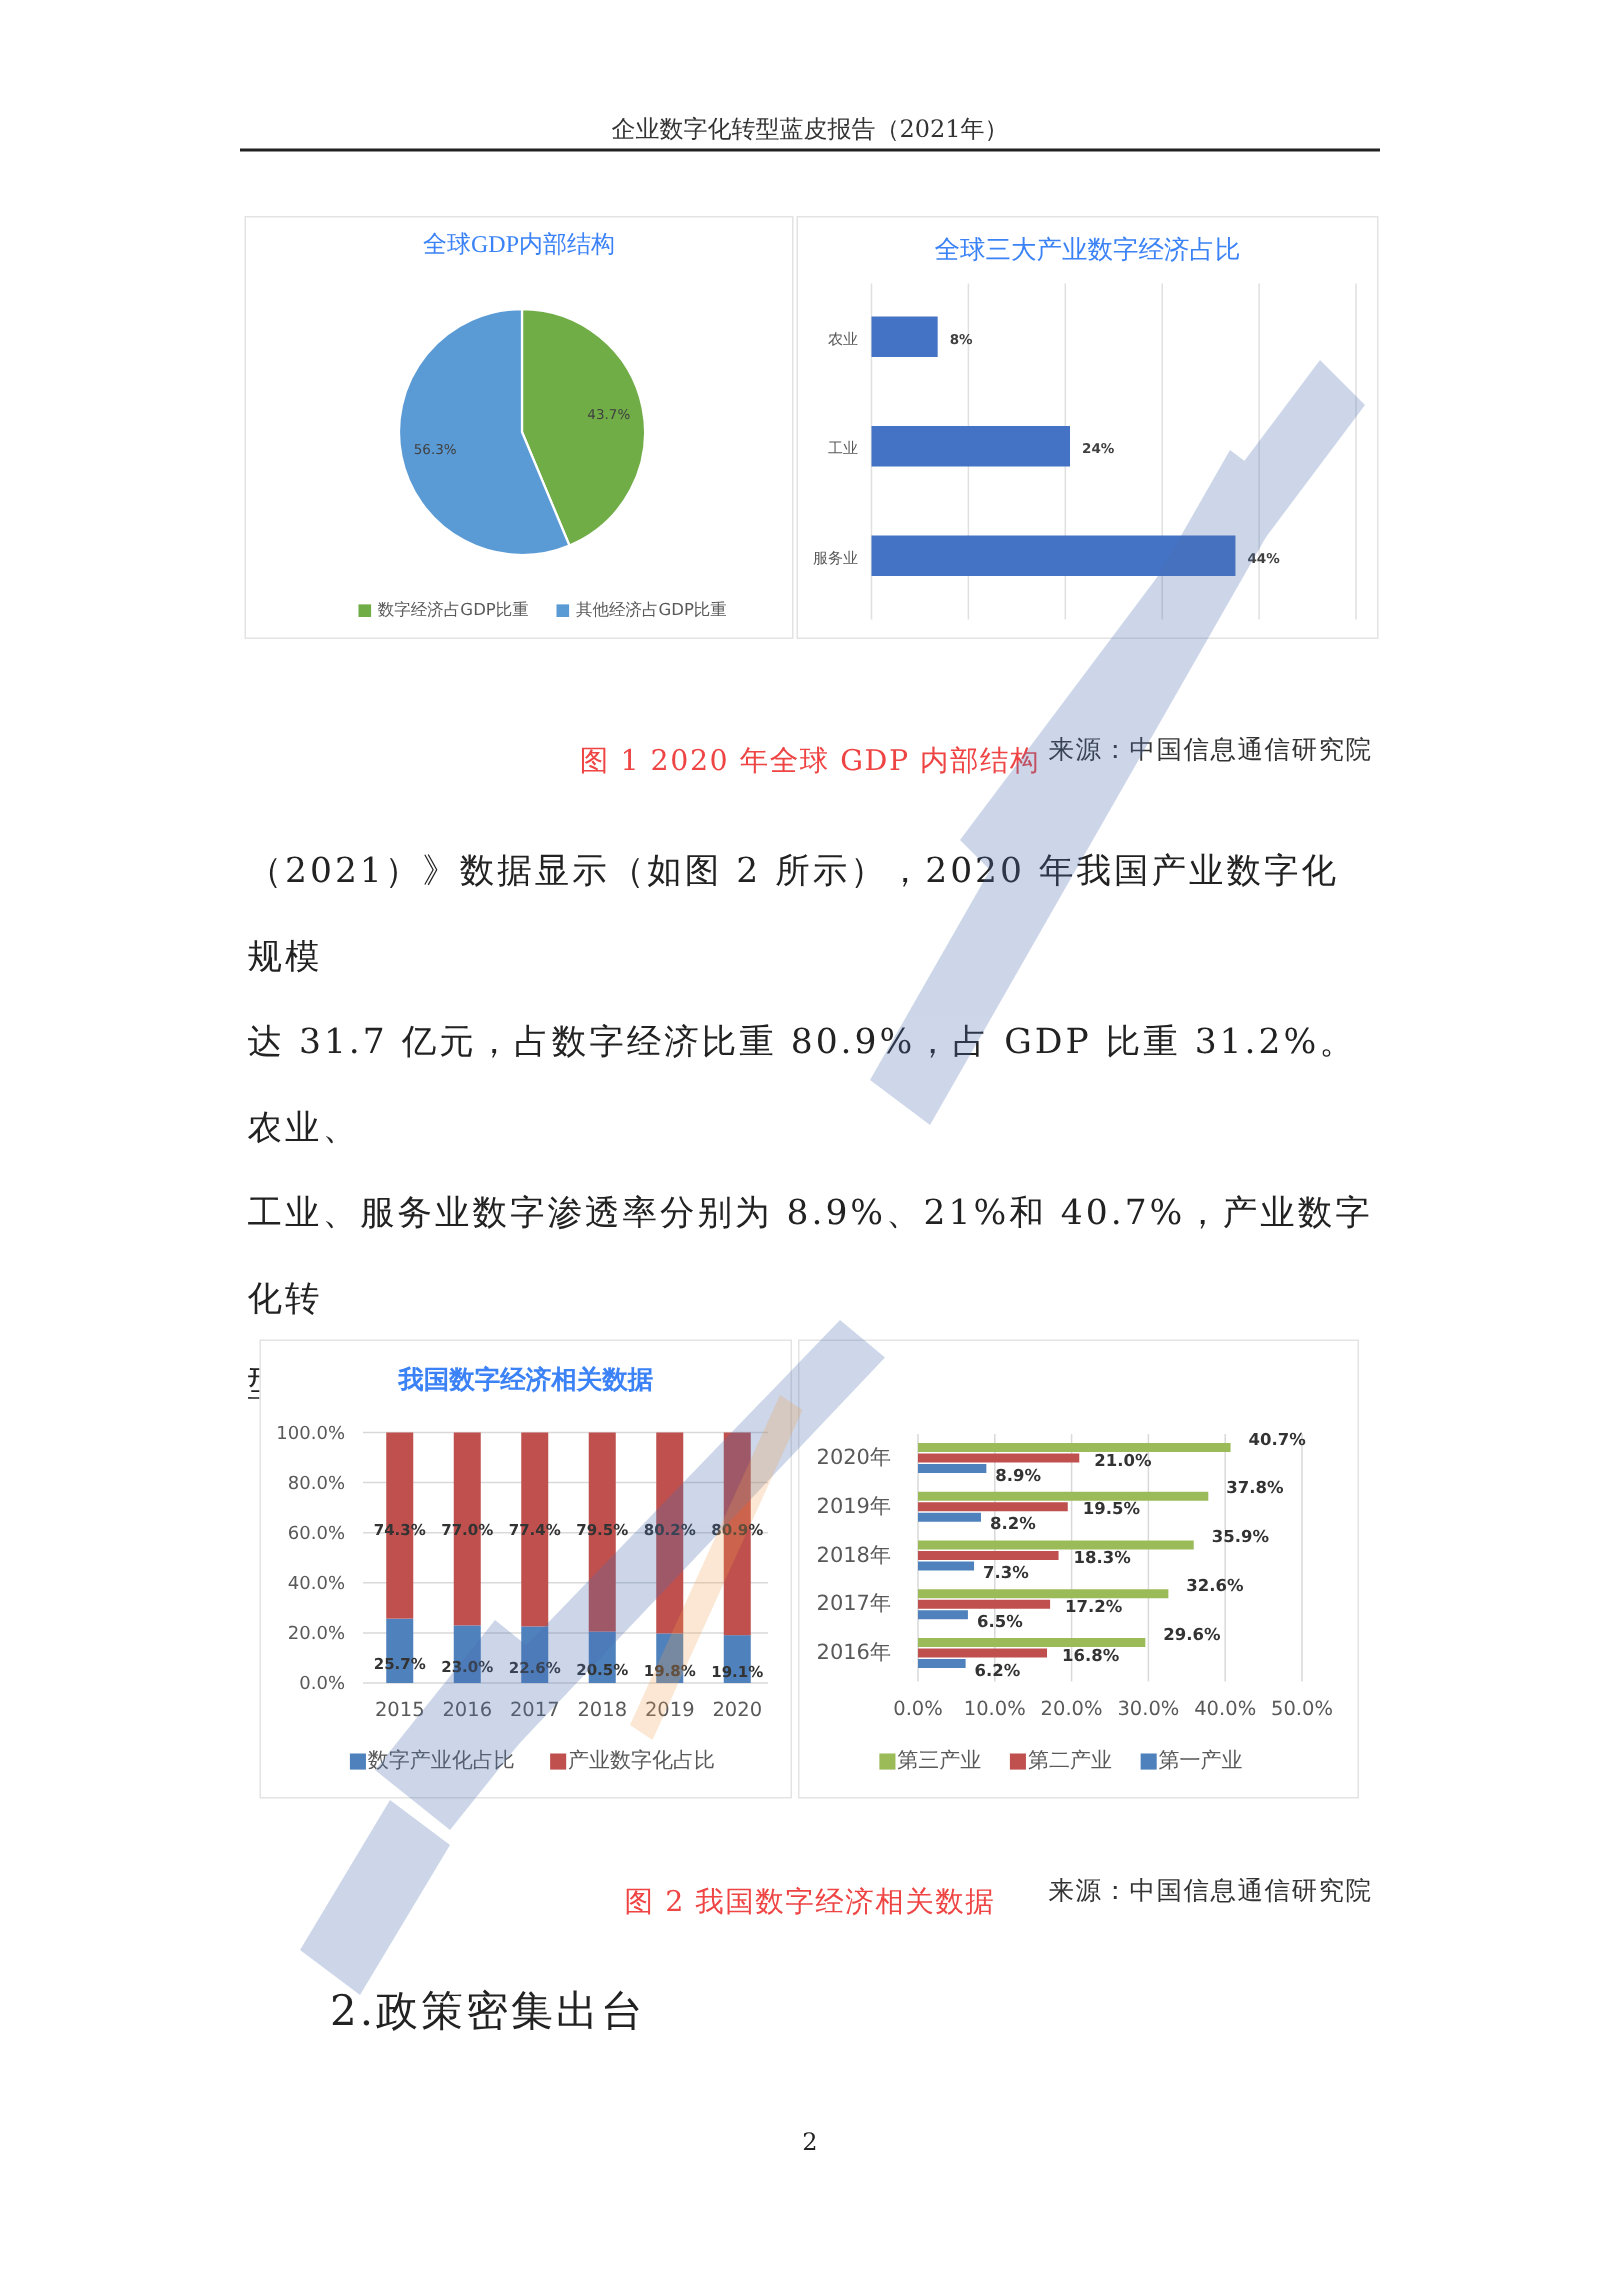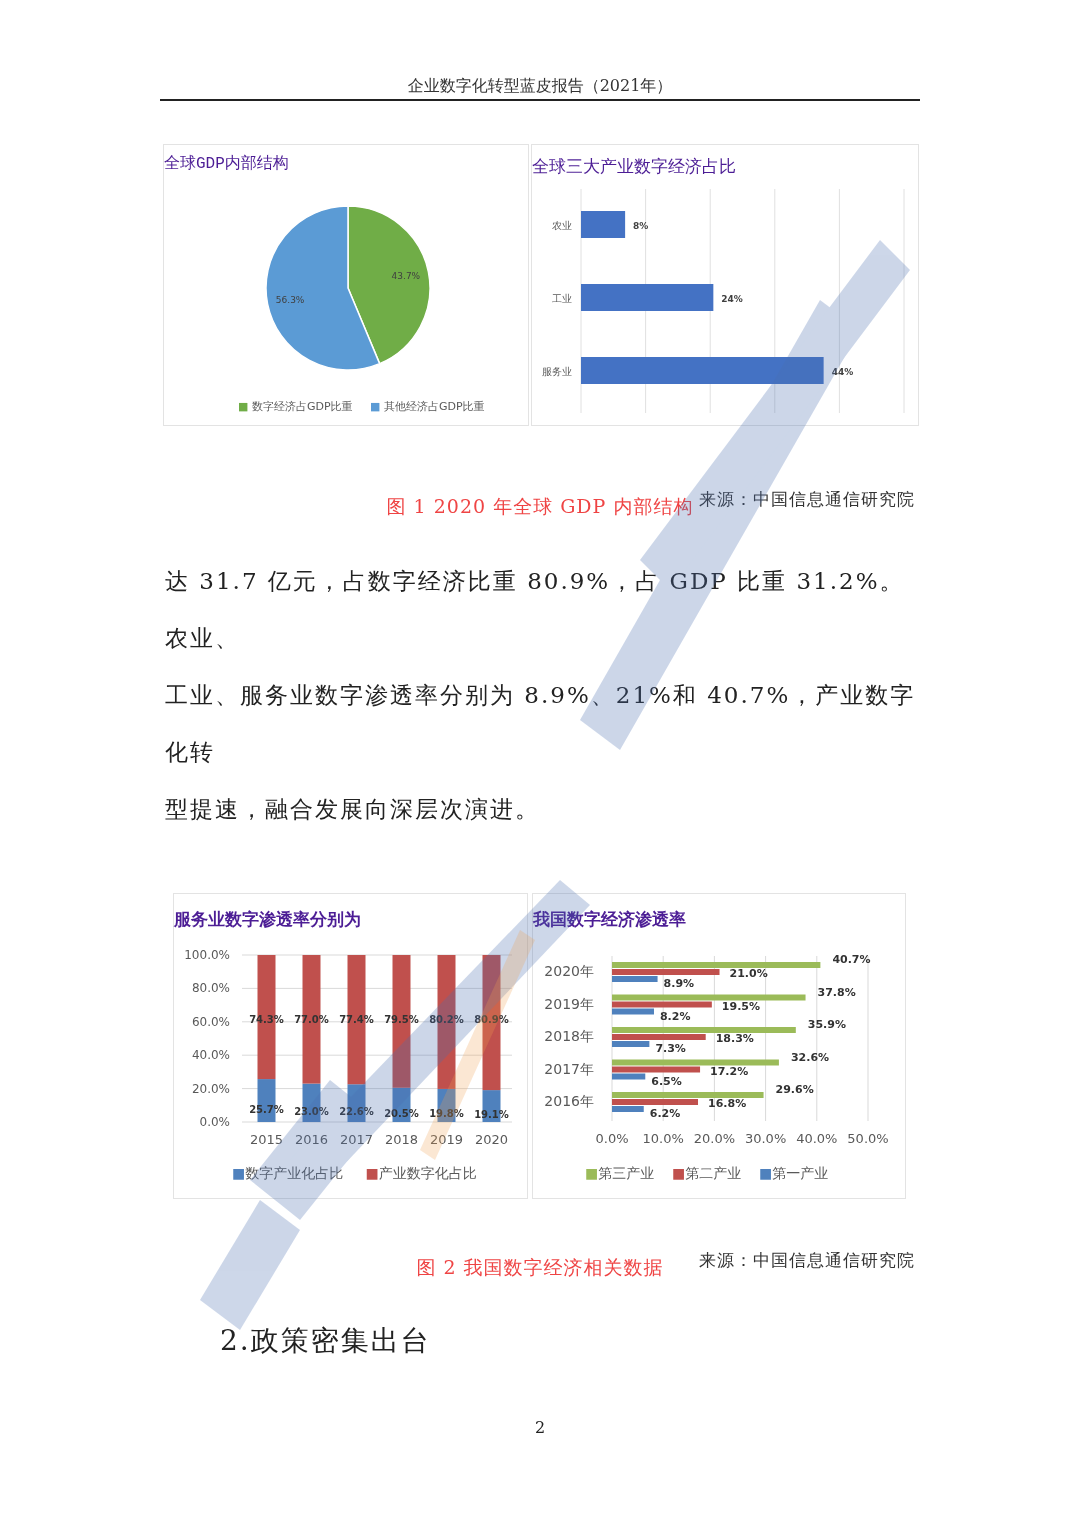--- a/index.html
+++ b/index.html
@@ -1,21 +1,21 @@
 <!DOCTYPE html>
 <html><head>
 <meta charset="utf-8">
 <style>
   html,body{margin:0;padding:0;background:#fff;}
   body{width:1080px;height:1527px;position:relative;overflow:hidden;font-family:"DejaVu Serif","Liberation Serif",serif;color:#222;}
   .abs{position:absolute;}
   .header-text{left:160px;top:76px;width:760px;text-align:center;font-size:16px;color:#333;}
   .header-rule{left:160px;top:99px;width:760px;height:2px;background:#222;}
   .chart-box{position:absolute;background:#fff;border:1px solid #e3e3e3;box-sizing:border-box;}
-  .chart-title{position:absolute;left:0;width:100%;font-family:Liberation Mono, monospace;color:#4c1d95;}
+  .chart-title{position:absolute;left:0;width:100%;text-align:center;font-family:Liberation Serif, serif;color:#3b82f6;}
   .sans{font-family:"DejaVu Sans","Liberation Sans",sans-serif;}
   .source{right:165px;font-size:17px;color:#333;letter-spacing:1px;margin-top:36px;}
   .caption{left:160px;width:760px;text-align:center;font-size:19px;color:#ef4444;letter-spacing:1px;}
   .para{left:165px;width:752px;font-size:23px;line-height:57px;color:#222;letter-spacing:2px;}
   .para b{font-family:"DejaVu Sans","Liberation Sans",sans-serif;font-weight:bold;}
   .section{left:220px;top:1322px;font-size:28px;color:#222;letter-spacing:2px;}
   .pagenum{left:160px;width:760px;top:1418px;text-align:center;font-size:16px;}
   .watermark{left:0;top:0;width:1080px;height:1527px;pointer-events:none;}
   .legend{font-size:11px;color:#595959;}
 </style>
@@ -64,27 +64,28 @@
         <text x="40" y="230" font-size="10" text-anchor="end" fill="#595959" font-family="&quot;DejaVu Sans&quot;,&quot;Liberation Sans&quot;,sans-serif">服务业</text>
         <text x="299.627264" y="230" font-size="9" fill="#404040" font-weight="bold" font-family="&quot;DejaVu Sans&quot;,&quot;Liberation Sans&quot;,sans-serif">44%</text>
       </g>
   </svg>
 </div>
 
 <div class="abs source" style="top:452px;">来源：中国信息通信研究院</div>
 <div class="abs caption" style="top:494px;">图 1 2020 年全球 GDP 内部结构</div>
 
 <div class="abs para" style="top:553px;">
+  <div>（2021）》数据显示（如图 2 所示），2020 年我国产业数字化规模</div>
   <div>达 31.7 亿元，占数字经济比重 80.9%，占 GDP 比重 31.2%。农业、</div>
   <div>工业、服务业数字渗透率分别为 8.9%、21%和 40.7%，产业数字化转</div>
   <div>型提速，融合发展向深层次演进。</div>
 </div>
 
 <div class="chart-box" style="left:173px;top:893px;width:355px;height:306px;">
-  <div class="chart-title" style="top:14px;font-size:17px;font-weight:bold;">服务业数字渗透率分别为</div>
+  <div class="chart-title" style="top:14px;font-size:17px;font-weight:bold;">我国数字经济相关数据</div>
   <svg width="355" height="306" style="position:absolute;left:0;top:0;">
     <g id="stacked">
         <line x1="68" y1="61" x2="338" y2="61" stroke="#d9d9d9"></line>
         <text x="56" y="65" font-size="12" text-anchor="end" fill="#595959" font-family="&quot;DejaVu Sans&quot;,&quot;Liberation Sans&quot;,sans-serif">100.0%</text>
         <line x1="68" y1="94.4" x2="338" y2="94.4" stroke="#d9d9d9"></line>
         <text x="56" y="98.4" font-size="12" text-anchor="end" fill="#595959" font-family="&quot;DejaVu Sans&quot;,&quot;Liberation Sans&quot;,sans-serif">80.0%</text>
         <line x1="68" y1="127.8" x2="338" y2="127.8" stroke="#d9d9d9"></line>
         <text x="56" y="131.8" font-size="12" text-anchor="end" fill="#595959" font-family="&quot;DejaVu Sans&quot;,&quot;Liberation Sans&quot;,sans-serif">60.0%</text>
         <line x1="68" y1="161.2" x2="338" y2="161.2" stroke="#d9d9d9"></line>
         <text x="56" y="165.2" font-size="12" text-anchor="end" fill="#595959" font-family="&quot;DejaVu Sans&quot;,&quot;Liberation Sans&quot;,sans-serif">40.0%</text>
@@ -125,21 +126,20 @@
       </g>
   </svg>
   <div class="abs sans" style="left:58px;top:271px;font-size:14px;color:#595959;">
     <span style="color:#4f81bd;">■</span><span>数字产业化占比</span>
     &nbsp;&nbsp;&nbsp;
     <span style="color:#c0504d;">■</span><span>产业数字化占比</span>
   </div>
 </div>
 
 <div class="chart-box" style="left:532px;top:893px;width:374px;height:306px;">
-  <div class="chart-title" style="top:14px;font-size:17px;font-weight:bold;">我国数字经济渗透率</div>
   <svg width="374" height="306" style="position:absolute;left:0;top:0;">
     <g id="hbar2">
         <line x1="79" y1="62" x2="79" y2="227" stroke="#d9d9d9"></line>
         <text x="79" y="249" font-size="13" text-anchor="middle" fill="#595959" font-family="&quot;DejaVu Sans&quot;,&quot;Liberation Sans&quot;,sans-serif">0.0%</text>
         <line x1="130.2" y1="62" x2="130.2" y2="227" stroke="#d9d9d9"></line>
         <text x="130.2" y="249" font-size="13" text-anchor="middle" fill="#595959" font-family="&quot;DejaVu Sans&quot;,&quot;Liberation Sans&quot;,sans-serif">10.0%</text>
         <line x1="181.4" y1="62" x2="181.4" y2="227" stroke="#d9d9d9"></line>
         <text x="181.4" y="249" font-size="13" text-anchor="middle" fill="#595959" font-family="&quot;DejaVu Sans&quot;,&quot;Liberation Sans&quot;,sans-serif">20.0%</text>
         <line x1="232.6" y1="62" x2="232.6" y2="227" stroke="#d9d9d9"></line>
         <text x="232.6" y="249" font-size="13" text-anchor="middle" fill="#595959" font-family="&quot;DejaVu Sans&quot;,&quot;Liberation Sans&quot;,sans-serif">30.0%</text>

